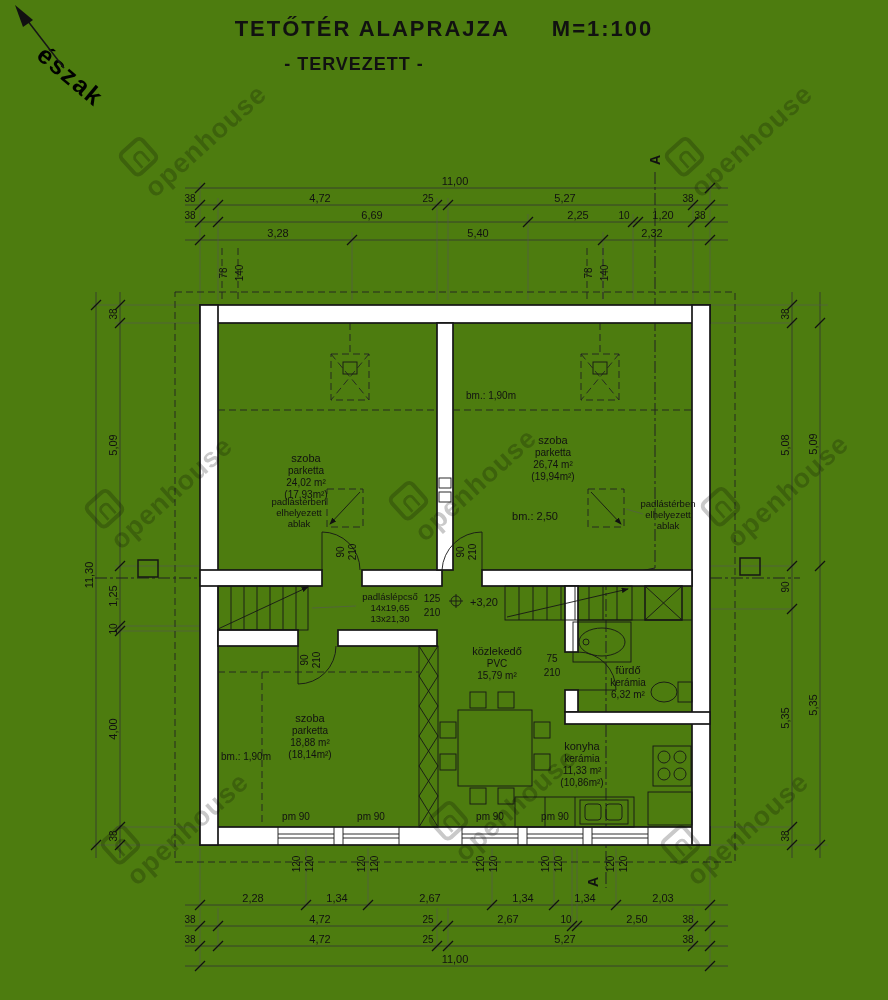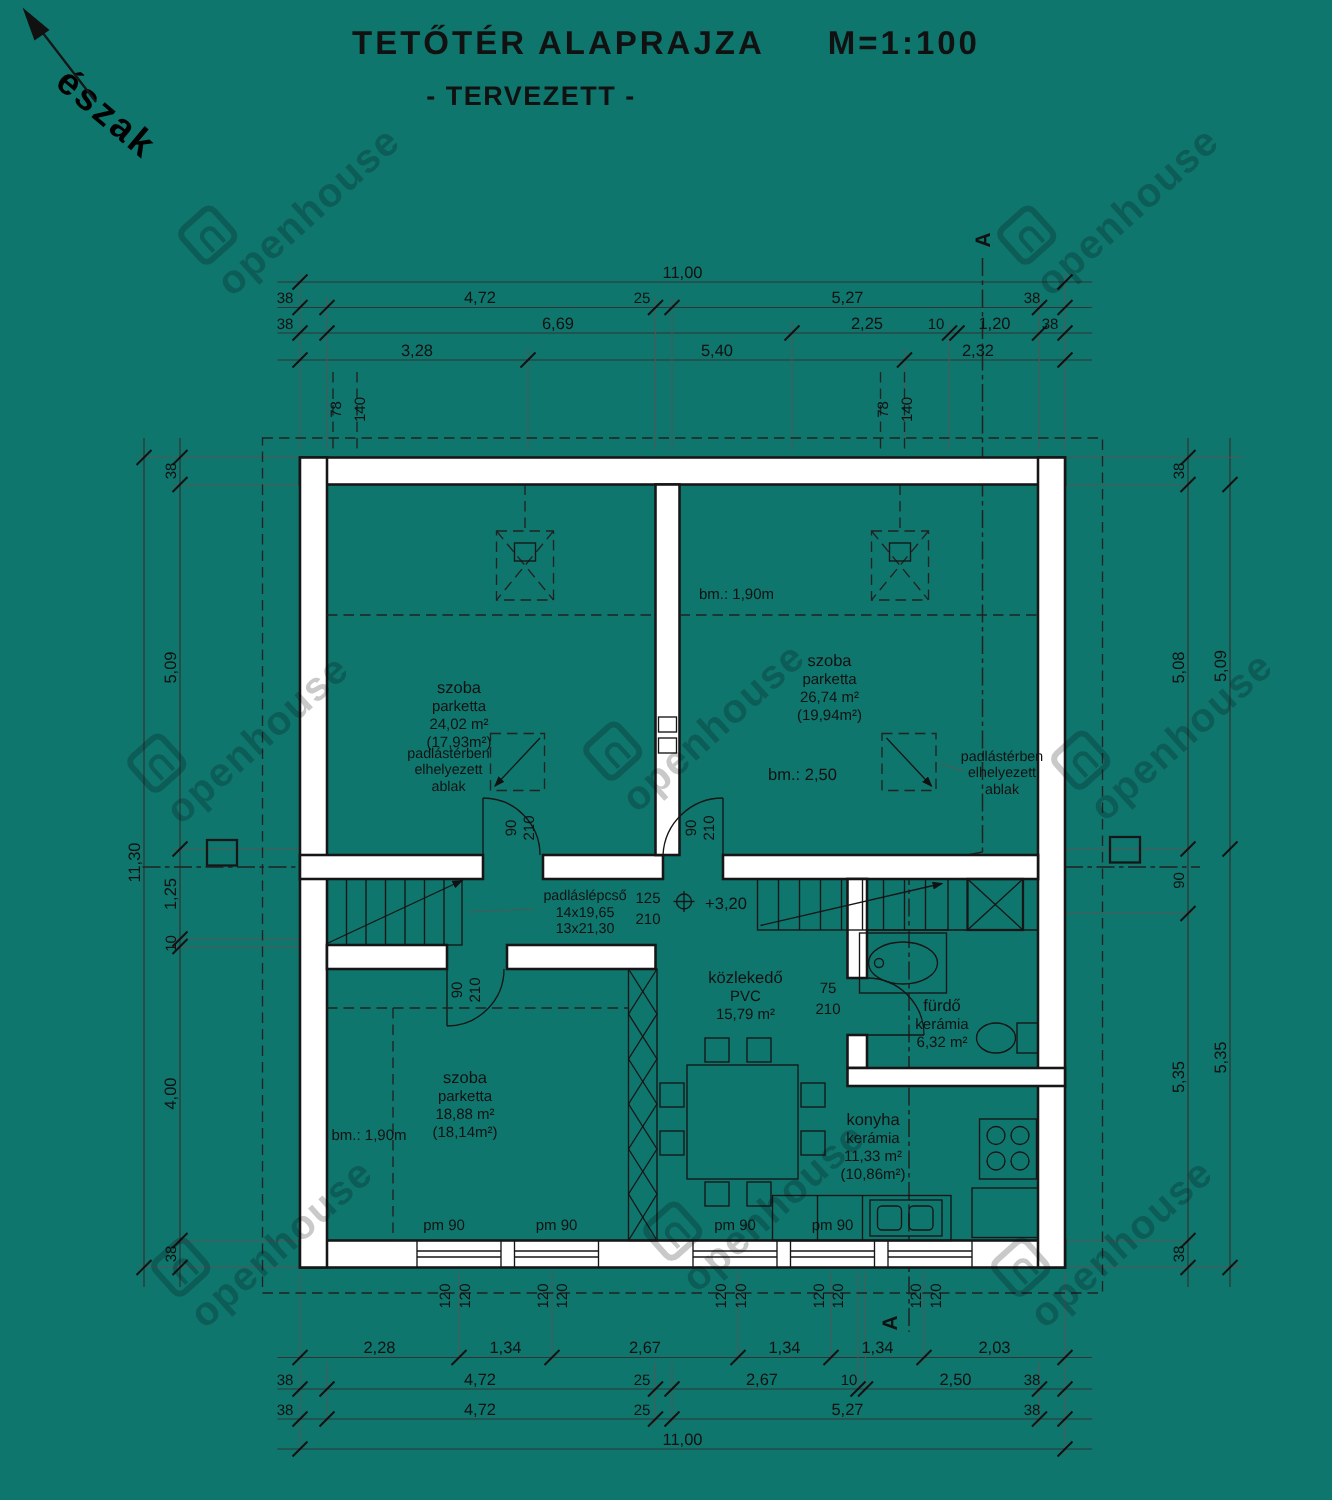--- a/index.html
+++ b/index.html
@@ -1,16 +1,16 @@
 <!DOCTYPE html>
 <html><head>
 <meta charset="utf-8">
 <style>
   html,body{margin:0;padding:0;background:#fff;}
-  #stage{position:relative;width:888px;height:1000px;background:#0f766e;overflow:hidden;
+  #stage{position:relative;width:888px;height:1000px;background:#4d7c0f;overflow:hidden;
          font-family:"Liberation Sans",sans-serif;}
   .title-row{position:absolute;top:16px;left:0;width:888px;text-align:center;
              font-weight:bold;font-size:22px;letter-spacing:2px;color:#111;white-space:nowrap;}
   .title-row .gap{display:inline-block;width:42px;}
   .subtitle{position:absolute;top:54px;left:0;width:708px;text-align:center;
             font-weight:bold;font-size:18px;letter-spacing:1px;color:#111;}
   .north-label{position:absolute;left:50px;top:40px;transform:rotate(40deg);transform-origin:0 0;
                font-size:25px;font-weight:bold;letter-spacing:2px;color:#000;}
   svg{position:absolute;left:0;top:0;}
   svg text{font-family:"Liberation Sans",sans-serif;fill:#111;stroke:none;text-anchor:middle;}

